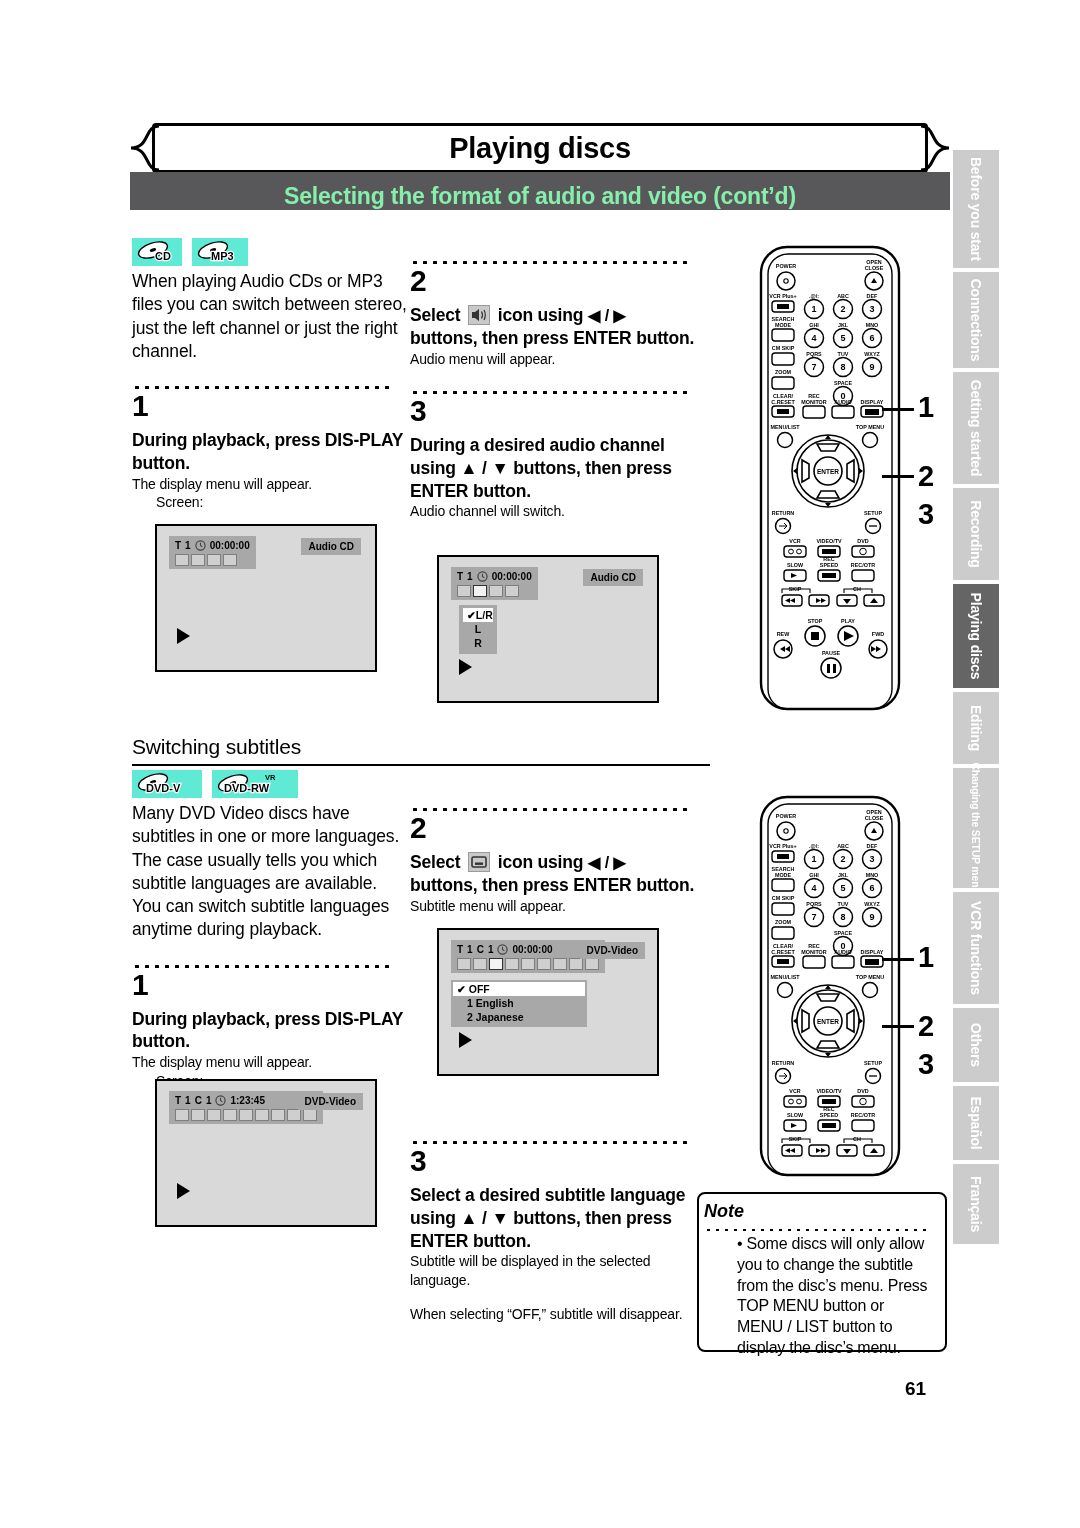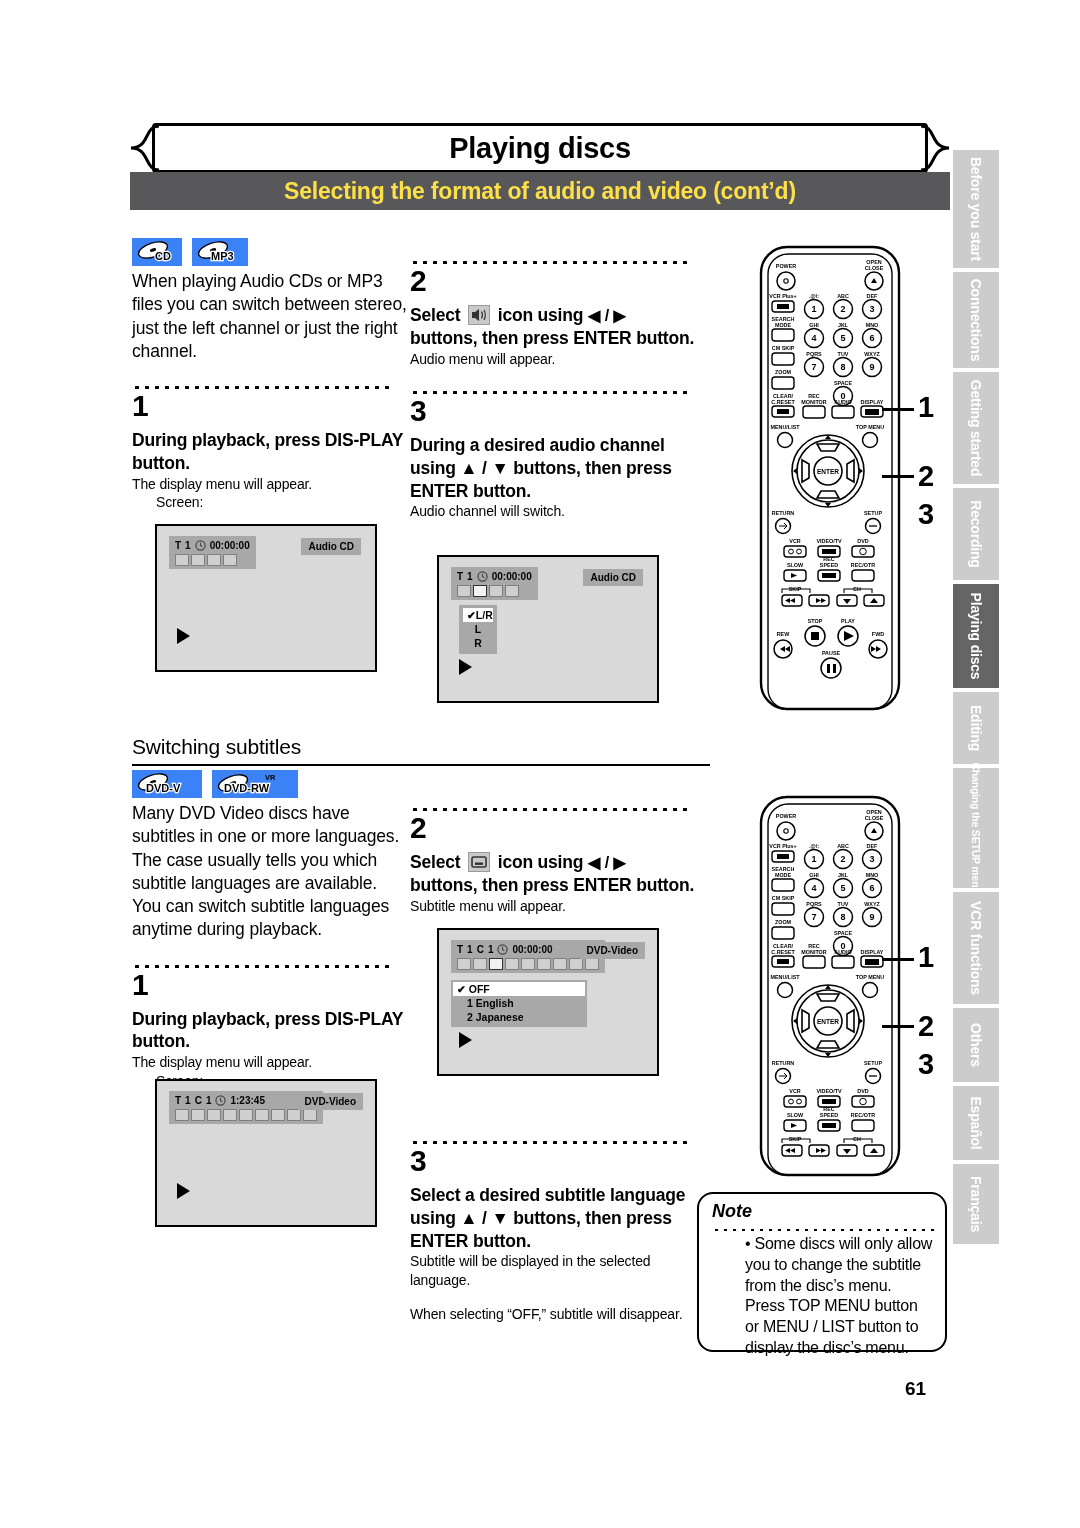--- a/index.html
+++ b/index.html
@@ -21,33 +21,33 @@
     position:absolute; left:22px; top:0; width:776px; height:50px;
     border:3px solid #000; border-radius:4px;
     display:flex; align-items:center; justify-content:center;
   }
   .banner-title { font-size:29px; font-weight:bold; letter-spacing:-0.3px; }
   .brace { position:absolute; top:2px; width:30px; height:46px; }
 
   
   .subbar {
     position:absolute; left:130px; top:172px; width:820px; height:38px;
-    background:#58585a; color:#fde047;
-    display:flex; align-items:center; justify-content:center;
+    background:#58585a; color:#86efac;
+    display:flex; align-items:flex-end; justify-content:center;
   }
   .subbar span { font-size:23px; font-weight:bold; letter-spacing:-0.2px; }
 
   
   .col-left  { position:absolute; left:132px; top:238px; width:275px; }
   .col-mid   { position:absolute; left:410px; top:238px; width:285px; }
 
   
   .disc-row { display:flex; gap:10px; margin-bottom:4px; }
   .disc-badge {
-    background:#3b82f6; padding:2px 4px; height:28px;
+    background:#5eead4; padding:2px 4px; height:28px;
     display:flex; align-items:center; justify-content:center;
     position:relative;
   }
   .disc-badge svg { display:block; }
 
   
   .body-text { font-size:17.5px; line-height:1.33; letter-spacing:-0.15px; }
 
   
   .dots {
@@ -114,21 +114,21 @@
   }
   .menu-item {
     font-size:10.5px; font-weight:bold; line-height:1.35; white-space:nowrap;
     padding:0 4px;
   }
   .menu-item.hl { background:#ffffff; }
 
   
   .note-box {
     position:absolute; left:697px; top:1192px; width:250px; height:160px;
-    border:2.5px solid #000; border-radius:16px; padding:8px 11px 0 13px;
+    border:2.5px solid #000; border-radius:8px; padding:8px 11px 0 5px;
     background:#fff;
   }
   .note-title { font-size:18px; font-weight:bold; font-style:italic; line-height:1; }
   .note-dots {
     height:8px; margin:3px 0 3px 0; width:222px;
     background-image:radial-gradient(circle, #000 1.7px, transparent 1.9px);
     background-size:9px 9px; background-position:0 3px; background-repeat:repeat-x;
   }
   .note-body { font-size:16px; line-height:1.30; letter-spacing:-0.25px;margin-left:33px; }
 

